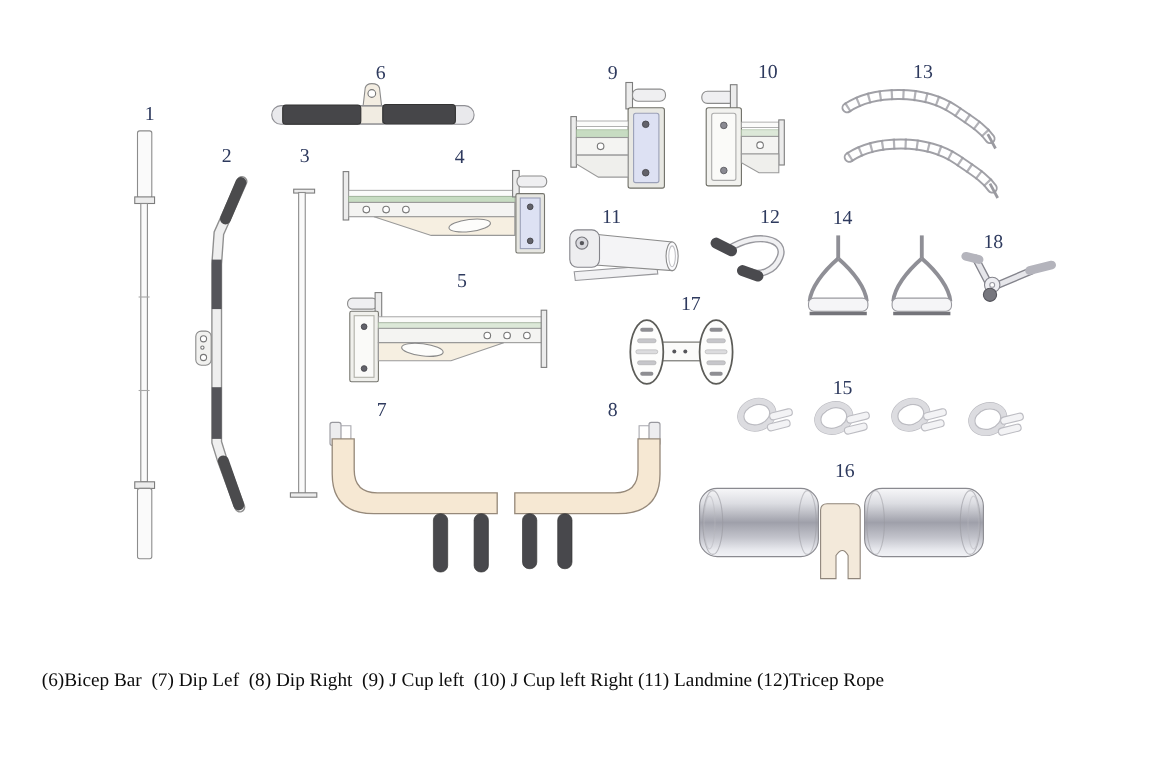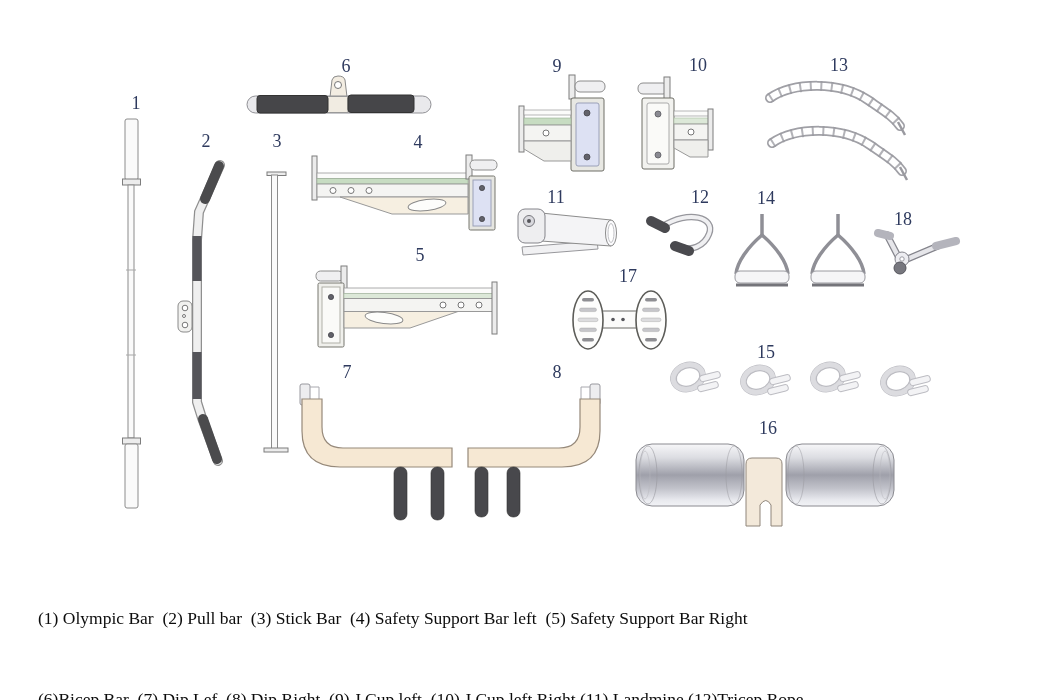--- a/index.html
+++ b/index.html
@@ -262,18 +262,17 @@
   <text class="num" x="700" y="203">12</text>
   <text class="num" x="839" y="71">13</text>
   <text class="num" x="766" y="204">14</text>
   <text class="num" x="766" y="358">15</text>
   <text class="num" x="768" y="434">16</text>
   <text class="num" x="628" y="282">17</text>
   <text class="num" x="903" y="225">18</text>
 </svg>
 
 <div class="legend">
-  <div>(1) Olympic Bar  (2) Pull bar  (3) Stick Bar  (4) Safety Support Bar left  (5) Safety Support Bar Right</div>
   <div>(6)Bicep Bar  (7) Dip Lef  (8) Dip Right  (9) J Cup left  (10) J Cup left Right (11) Landmine (12)Tricep Rope</div>
   
 </div>
 
 </div>
 
 </body></html>

